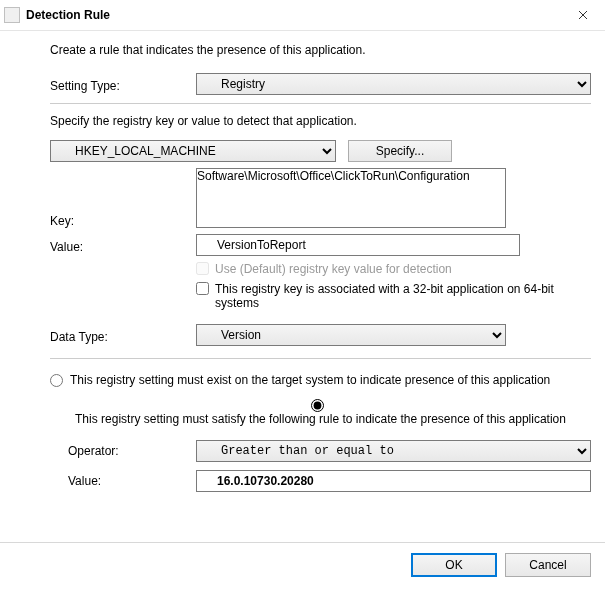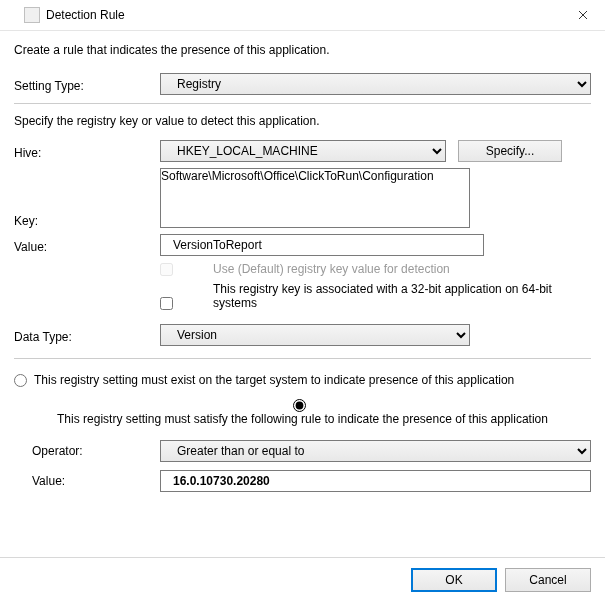--- a/index.html
+++ b/index.html
@@ -10,22 +10,23 @@
       color: #000000;
       width: 605px;
       height: 601px;
       overflow: hidden;
     }
     .titlebar {
       height: 31px;
       border-bottom: 1px solid #e5e5e5;
       display: flex;
       align-items: center;
-      padding: 0 0 0 24px;
+      padding: 0 0 0 4px;
       position: relative;
+      font-weight: bold;
     }
     .titlebar-icon {
       width: 16px;
       height: 16px;
       background: #f0f0f0;
       border: 1px solid #c0c0c0;
       margin-right: 6px;
     }
     .titlebar-title {
       color: #000;
@@ -38,20 +39,21 @@
       width: 45px;
       height: 30px;
       display: flex;
       align-items: center;
       justify-content: center;
       color: #333;
       font-size: 14px;
     }
     .content {
       padding: 12px 14px 0 14px;
+      margin-left: 36px;
     }
     .intro {
       margin-bottom: 16px;
     }
     .row {
       display: flex;
       align-items: center;
       margin-bottom: 6px;
     }
     .row-top {
@@ -65,21 +67,21 @@
     .label-indent {
       padding-left: 18px;
       width: 146px;
       flex: 0 0 146px;
     }
     select, input[type=text], textarea {
       font-family: inherit;
       font-size: 12px;
       border: 1px solid #7a7a7a;
       background: #ffffff;
-      padding: 2px 12px;
+      padding: 2px 20px;
       height: 22px;
     }
     select {
       background: linear-gradient(#f5f5f5,#e8e8e8);
       appearance: auto;
     }
     textarea {
       height: 60px;
       resize: none;
       overflow-y: scroll;
@@ -103,54 +105,53 @@
       border-top: 1px solid #cccccc;
       margin: 8px 0 10px 0;
     }
     .hr2 {
       border: none;
       border-top: 1px solid #cccccc;
       margin: 12px 0 14px 0;
     }
     .chk-row {
       display: flex;
-      align-items: flex-end;
+      align-items: flex-start;
       margin-left: 146px;
       margin-bottom: 6px;
-      gap: 34px;
     }
     .chk-row input[type=checkbox] {
       width: 13px;
       height: 13px;
       margin-right: 6px;
     }
     .chk-row.disabled { color: #9a9a9a; }
     .chk-row.disabled input[type=checkbox] { opacity:0.55; }
     .select-datatype { width: 310px; }
     .radio-row {
       display: flex;
       align-items: center;
       margin: 0 0 12px 0;
     }
     .radio-row input[type=radio] {
       width: 13px;
       height: 13px;
       margin-right: 7px;
       accent-color: #000;
     }
-    .op-select { flex:1; }
+    .op-select { flex:1;font-family:Liberation Mono, monospace; }
     .val2-input { flex:1;font-weight:bold; }
     .row-rule {
       display:flex;
       align-items:center;
       margin-bottom:8px;
     }
     .footer {
       position: absolute;
-      bottom: 0;
+      bottom: 15px;
       left: 0;
       right: 0;
       border-top: 1px solid #d8d8d8;
       height: 44px;
       display: flex;
       align-items: center;
       justify-content: flex-end;
       padding: 0 14px;
       gap: 8px;
     }
@@ -188,24 +189,23 @@
 
   <div class="row">
     <div class="label">Setting Type:</div>
     <select class="select-setting">
       <option>Registry</option>
     </select>
   </div>
 
   <hr class="hr">
 
-  <div class="sub">Specify the registry key or value to detect this application.</div>
+  <div class="sub">Specify the registry key or value to detect that application.</div>
 
   <div class="row">
-    <div class="label">Hive:</div>
     <select class="select-hive">
       <option>HKEY_LOCAL_MACHINE</option>
     </select>
     <button class="browse-btn">Specify...</button>
   </div>
 
   <div class="row row-top">
     <div class="label">Key:</div>
     <textarea class="key-area" style="">Software\Microsoft\Office\ClickToRun\Configuration</textarea>
   </div>

